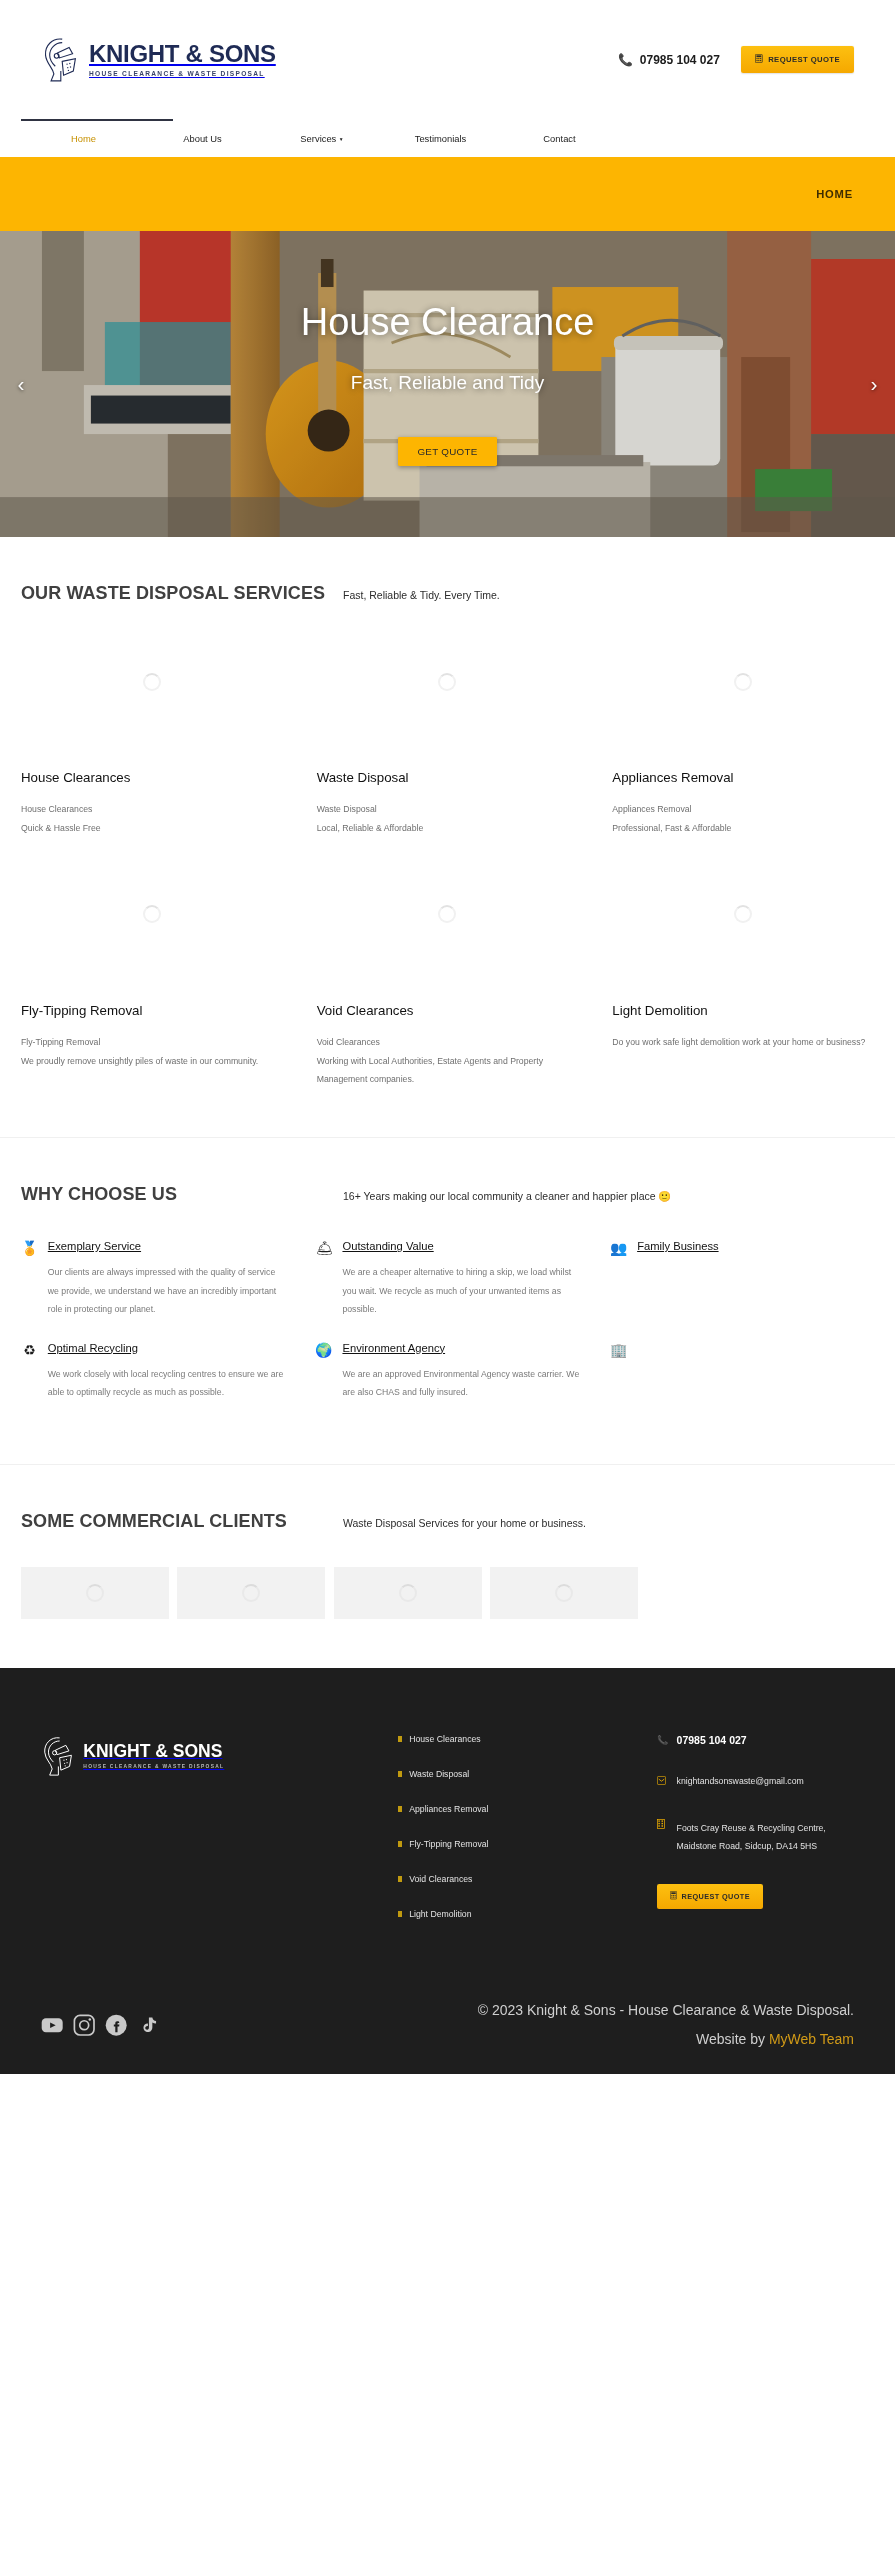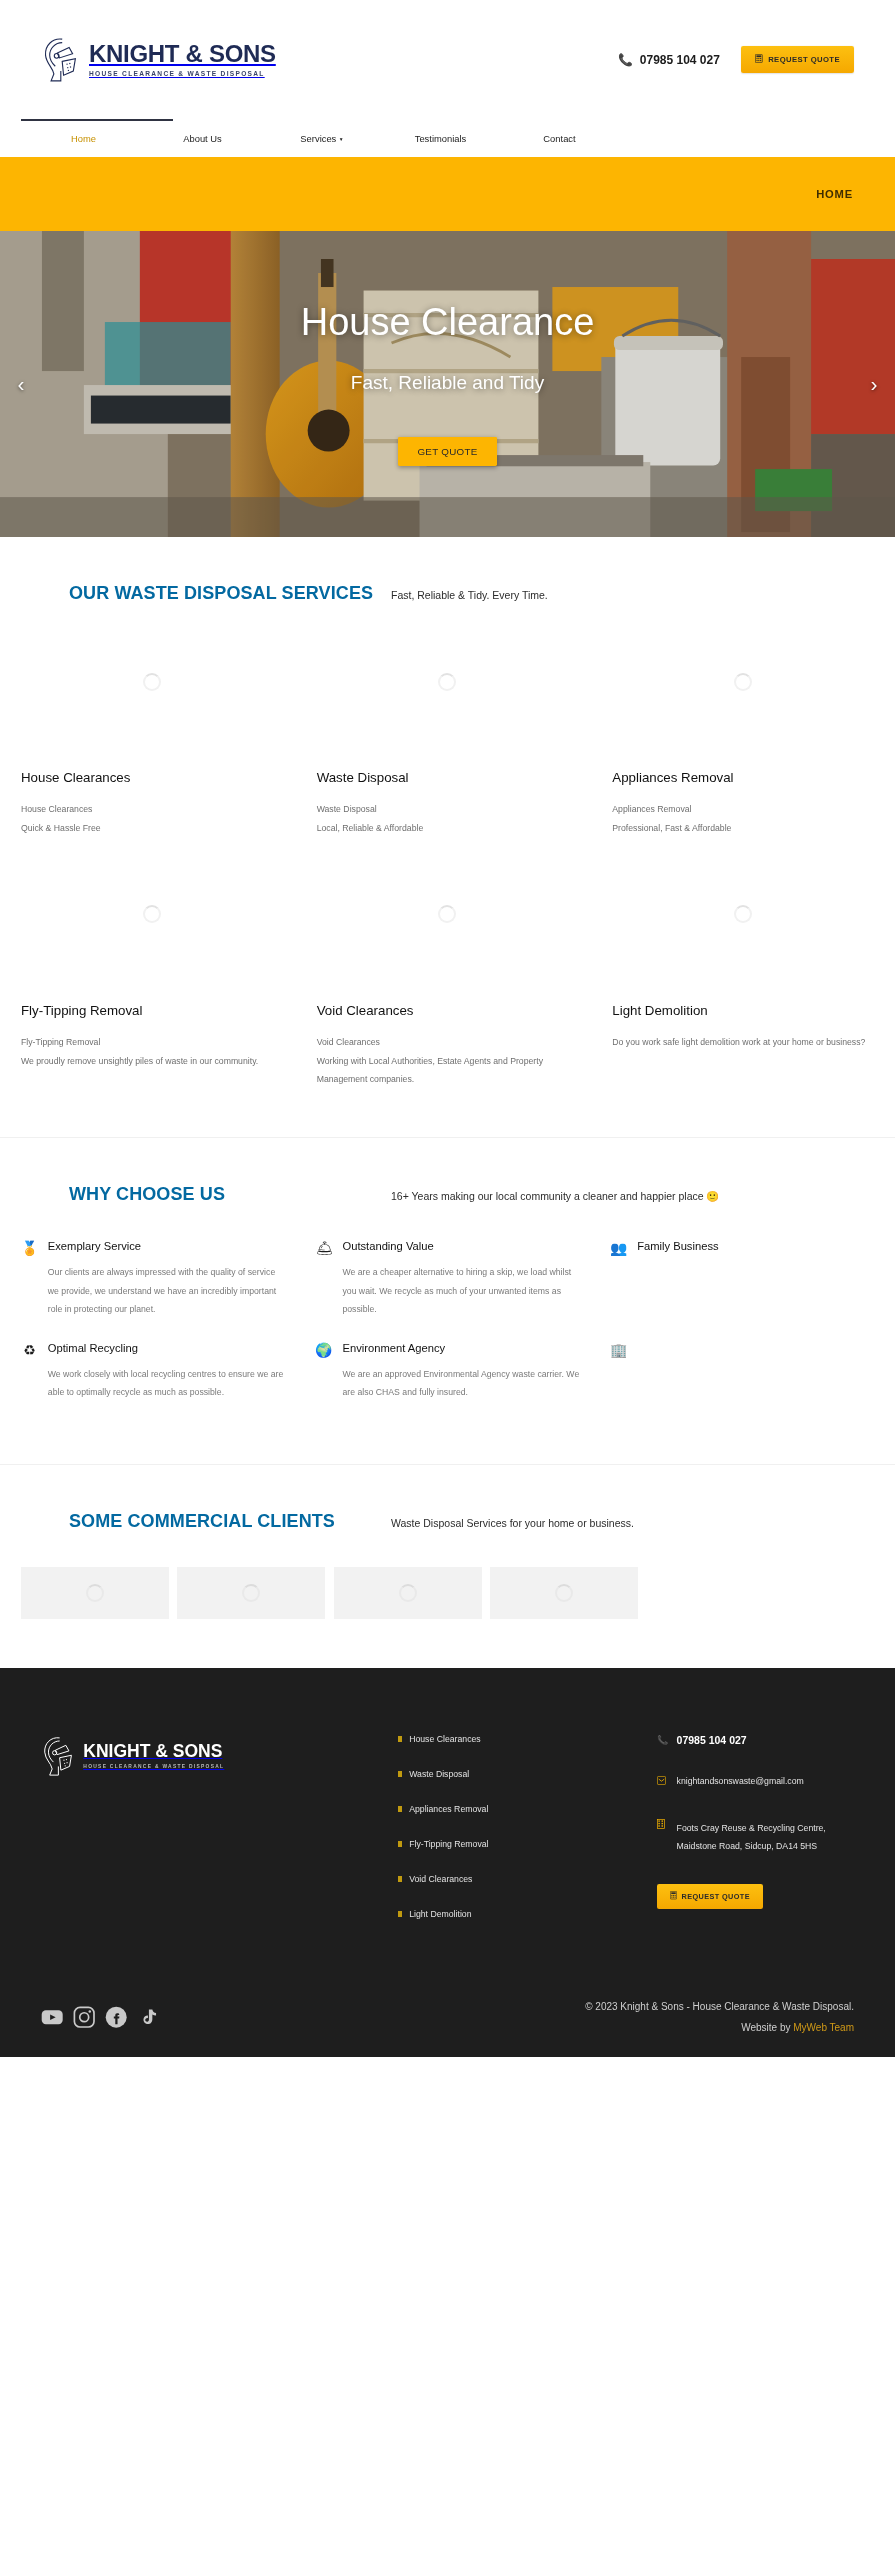--- a/index.html
+++ b/index.html
@@ -131,22 +131,22 @@
   .hero-arrow.left { left: 5.6px; }
   .hero-arrow.right { right: 5.6px; }
 
   
   .section { padding: 0 21px; }
   .sec-head {
     display: flex; align-items: baseline; padding-top: 46px;
   }
   .sec-title {
     font-size: 18px; font-weight: 700; letter-spacing: 0.1px;
-    color: #0369a1; text-transform: uppercase;
-    width: 322px; flex: none; margin-left: 48px;
+    color: #404040; text-transform: uppercase;
+    width: 322px; flex: none;
   }
   .sec-tag {
     font-size: 10.5px; color: #2c2c2c; font-weight: 400;
   }
 
   .grid3 {
     display: grid; grid-template-columns: repeat(3, 1fr);
     column-gap: 34px;
   }
   .svc-card { padding-top: 18px; }
@@ -170,21 +170,21 @@
 
   
   .why-wrap { padding-bottom: 45px; border-bottom: 0.7px solid #f0f0f0; }
   .why-grid {
     display: grid; grid-template-columns: repeat(3,1fr);
     column-gap: 31px; row-gap: 5.6px; padding-top: 35px;
   }
   .why-item { display: flex; gap: 9.8px; padding-bottom: 18px; }
   .why-ico { font-size: 14px; line-height: 1.2; flex: none; width: 17px; text-align: center; }
   .why-body { flex: 1; }
-  .why-title { font-size: 11.2px; font-weight: 400; color: #111; margin-bottom: 11.2px; }
+  .why-title { font-size: 11.2px; font-weight: 400; color: #111; margin-bottom: 11.2px; text-decoration: underline; }
   .why-text { font-size: 8.7px; color: #7a7a7a; line-height: 2.1; }
 
   
   .clients-wrap { padding-bottom: 49px; }
   .clients-row {
     display: flex; gap: 8.4px; padding-top: 35px;
   }
   .client-logo {
     width: 148px; height: 52px; background: #f2f2f2;
     display: flex; align-items: center; justify-content: center;
@@ -227,21 +227,21 @@
 
   .footer-bottom {
     margin-top: 28px;
     padding: 24px 0 19.6px 0;
     display: flex; align-items: center;
   }
   .socials { display: flex; gap: 9.8px; align-items: center; }
   .soc { width: 22.4px; height: 22.4px; cursor: pointer; }
   .copy {
     margin-left: auto; text-align: right;
-    font-size: 10px; color: #cfcfcf; line-height: 2.1;
+    font-size: 14px; color: #cfcfcf; line-height: 2.1;
   }
   .copy a { color: #d19a17; text-decoration: none; }
 </style>
 </head>
 <body>
 
 <header class="topbar">
   <a class="brand" href="#">
     <span class="brand-mark">
       <svg viewBox="0 0 58 72" width="41" height="50" aria-hidden="true">

